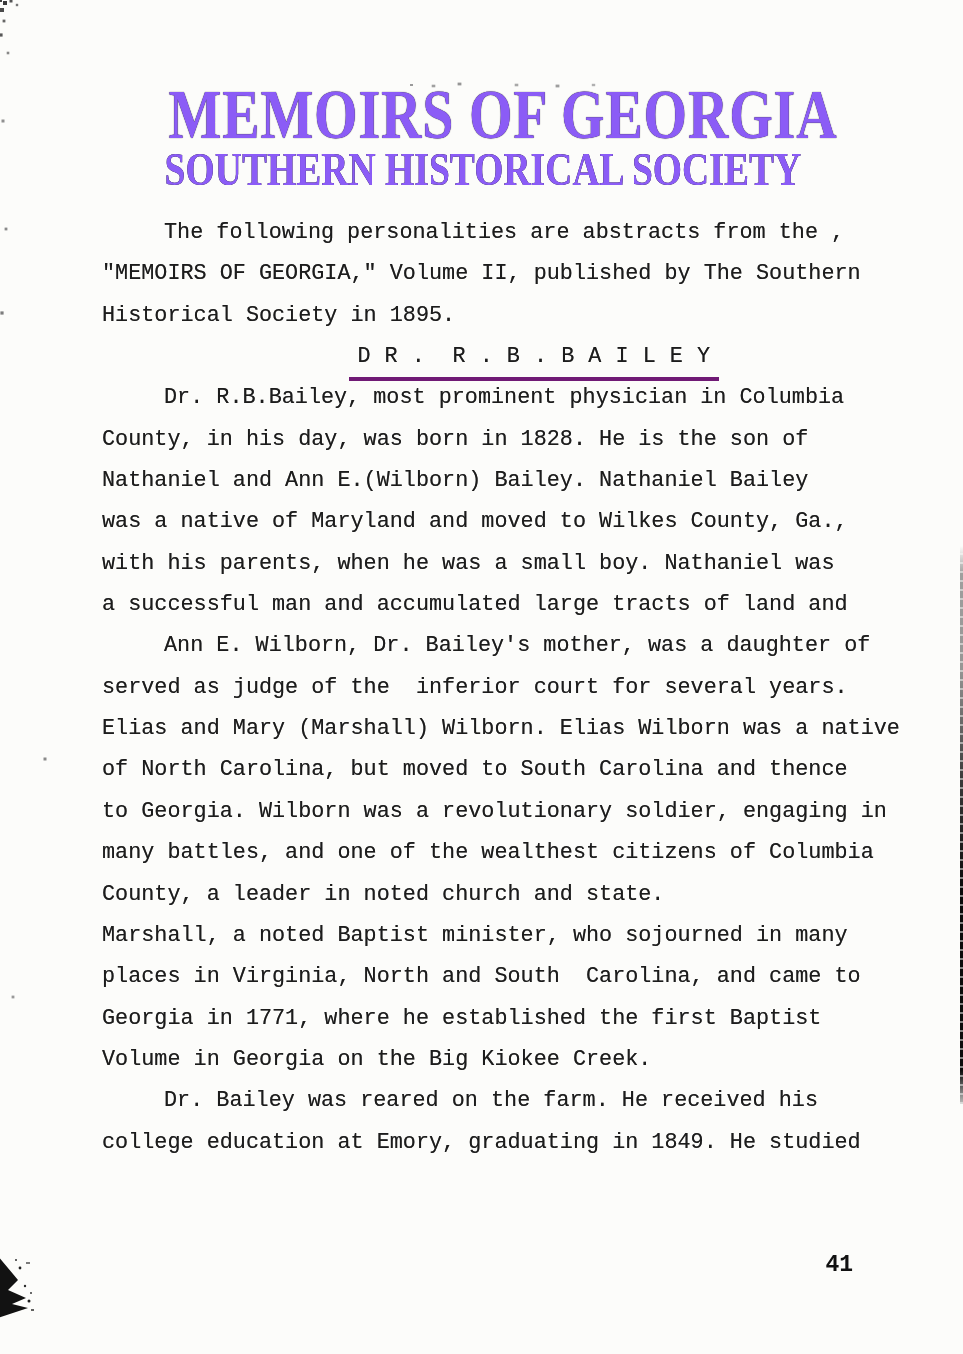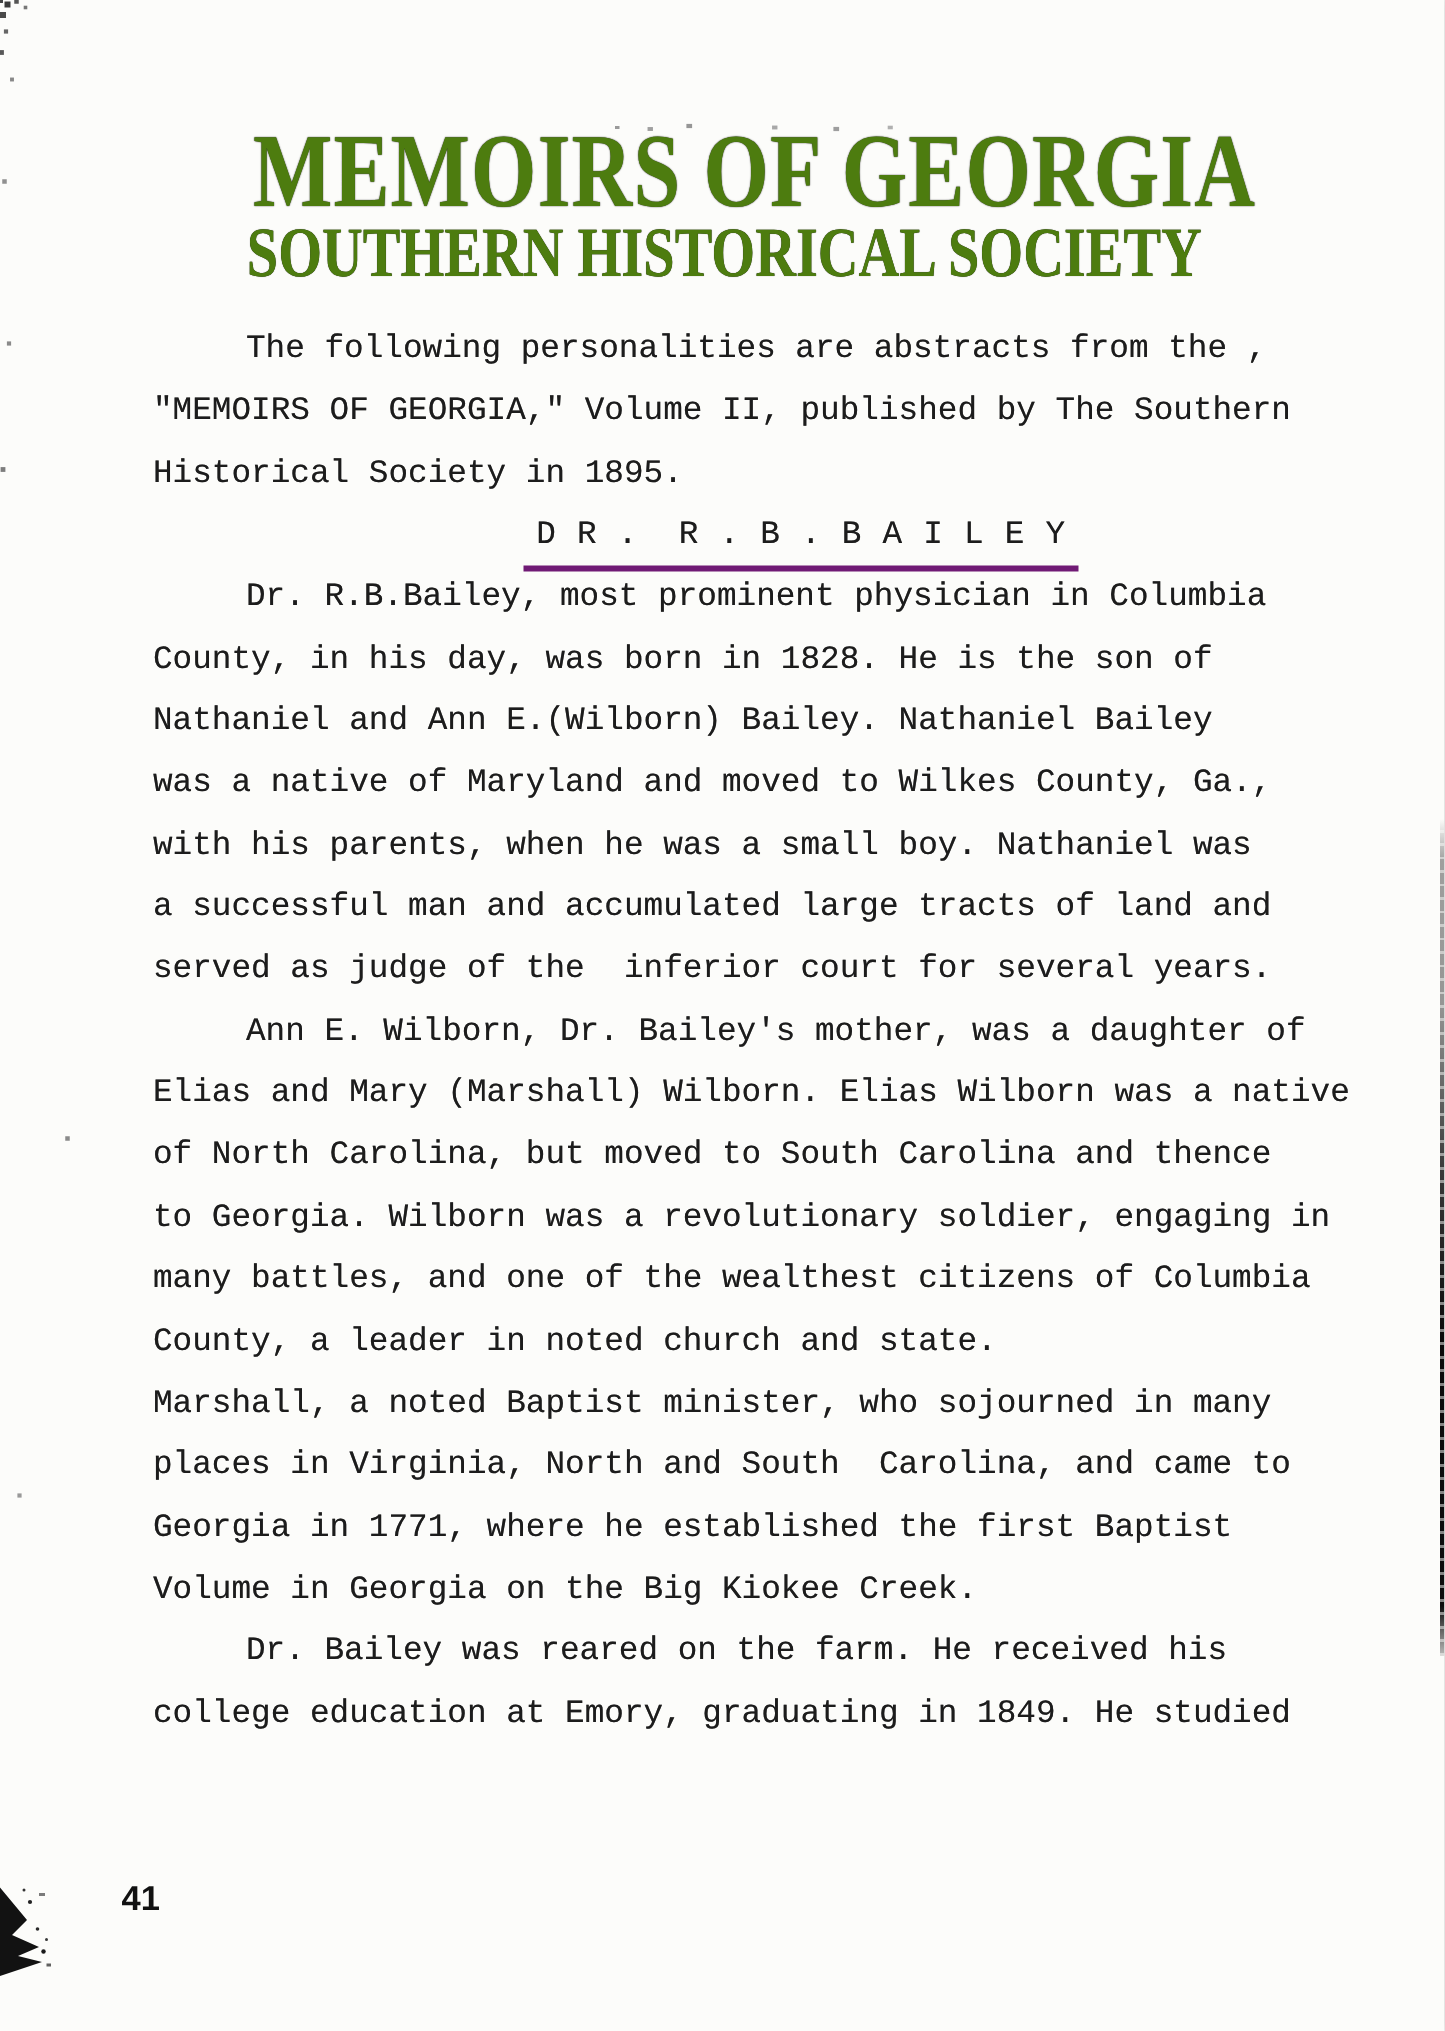--- a/index.html
+++ b/index.html
@@ -5,21 +5,21 @@
   html,body { margin:0; padding:0; background:#e8e8e6; }
   .page {
     position:relative; width:963px; height:1354px;
     background:#fcfcfa; overflow:hidden;
     font-family:"Liberation Mono", monospace; color:#1c1c1c;
     box-shadow:0 0 6px rgba(0,0,0,.25);
   }
   
   .doc-header {
     position:absolute; left:85px; top:78px; width:660px;
-    text-align:left; color:#4d7c0f;
+    text-align:left; color:#8b5cf6;
     font-family:"Liberation Serif", serif; font-weight:bold;
   }
   .doc-title { font-size:70px; line-height:74px; letter-spacing:1px; white-space:nowrap; }
   .doc-title > span { display:inline-block; transform:scaleX(.80); transform-origin:center;
     text-shadow:0 0 1px #000; }
   .doc-subtitle { font-size:47px; line-height:38px; margin-top:-2px; white-space:nowrap; }
   .doc-subtitle > span { display:inline-block; transform:scaleX(.80); transform-origin:center;
     text-shadow:0 0 .5px #000; }
 
   
@@ -30,22 +30,22 @@
   }
   .line { white-space:pre; height:41.35px; overflow:visible; }
   .indent { padding-left:62px; }
   .center { text-align:center; }
   .heading-underline {
     display:inline-block; margin-left:64px; padding:0 8px 0px;
     border-bottom:4px solid #701a75; letter-spacing:.5px;
   }
 
   .page-number {
-    position:absolute; top:1252px; left:98px; width:772px; text-align:left;
-    font-family:Liberation Sans, sans-serif; font-weight:bold; font-size:23px;
+    position:absolute; top:1252px; left:98px; width:772px; text-align:right;
+    font-family:Liberation Mono, monospace; font-weight:bold; font-size:23px;
     transform:translateX(-17px); color:#111;
   }
 
   
   .artifact { position:absolute; pointer-events:none; }
   .artifact-corner-blob { left:-2px; top:1246px; }
   .artifact-right-line {
     right:0; top:546px; width:3px; height:558px;
     background-image:
       repeating-linear-gradient(to bottom, rgba(252,252,250,0) 0 7px, rgba(252,252,250,.5) 7px 9px),
@@ -100,23 +100,23 @@
     <div class="line">Historical Society in 1895.</div>
 
     <div class="line center"><span class="heading-underline">D R .  R . B . B A I L E Y</span></div>
 
     <div class="line indent">Dr. R.B.Bailey, most prominent physician in Columbia</div>
     <div class="line">County, in his day, was born in 1828. He is the son of</div>
     <div class="line">Nathaniel and Ann E.(Wilborn) Bailey. Nathaniel Bailey</div>
     <div class="line">was a native of Maryland and moved to Wilkes County, Ga.,</div>
     <div class="line">with his parents, when he was a small boy. Nathaniel was</div>
     <div class="line">a successful man and accumulated large tracts of land and</div>
+    <div class="line indent">Ann E. Wilborn, Dr. Bailey's mother, was a daughter of</div>
+
     <div class="line">served as judge of the  inferior court for several years.</div>
-
-    <div class="line indent">Ann E. Wilborn, Dr. Bailey's mother, was a daughter of</div>
     <div class="line">Elias and Mary (Marshall) Wilborn. Elias Wilborn was a native</div>
     <div class="line">of North Carolina, but moved to South Carolina and thence</div>
     <div class="line">to Georgia. Wilborn was a revolutionary soldier, engaging in</div>
     <div class="line">many battles, and one of the wealthest citizens of Columbia</div>
     <div class="line">County, a leader in noted church and state.</div>
 
     <div class="line">Marshall, a noted Baptist minister, who sojourned in many</div>
     <div class="line">places in Virginia, North and South  Carolina, and came to</div>
     <div class="line">Georgia in 1771, where he established the first Baptist</div>
     <div class="line">Volume in Georgia on the Big Kiokee Creek.</div>

